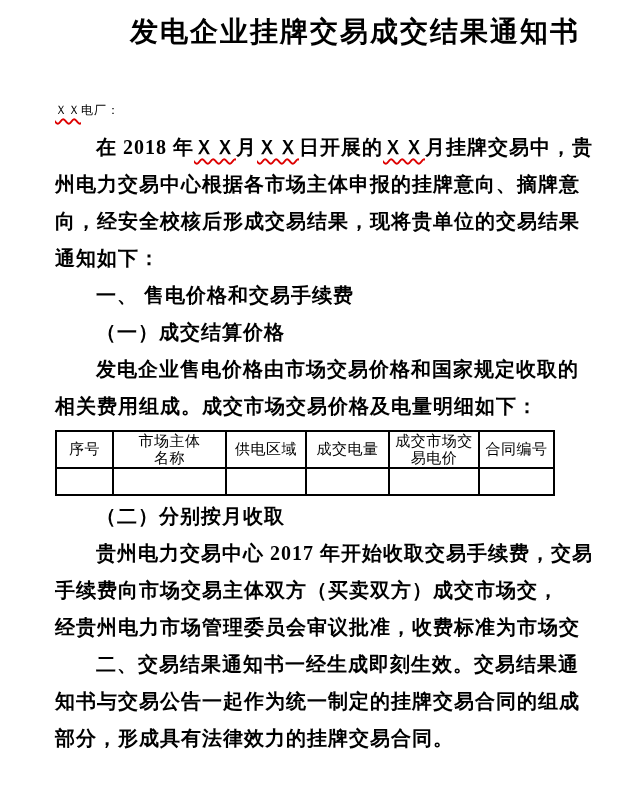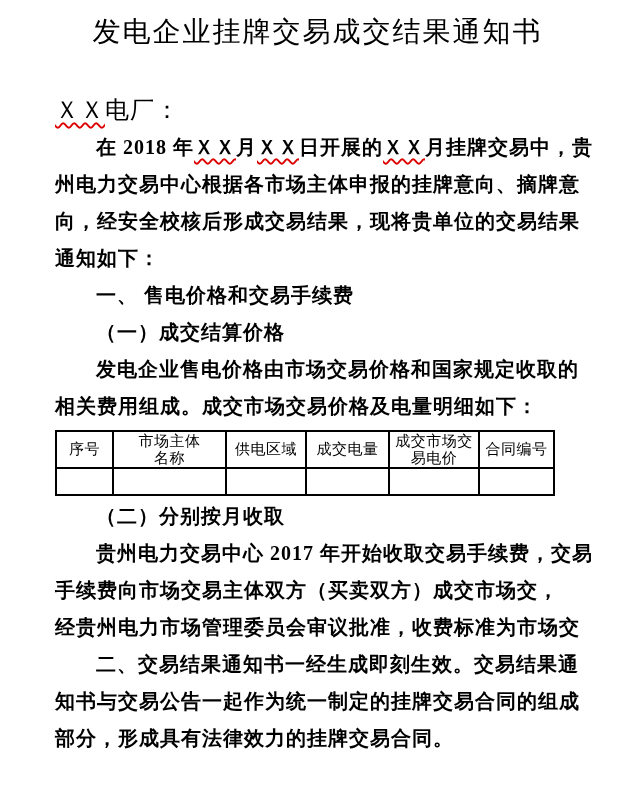--- a/index.html
+++ b/index.html
@@ -9,30 +9,30 @@
     color: #000000;
   }
   .page {
     position: relative;
     width: 636px;
     height: 812px;
     background: #ffffff;
     padding: 10px 56px 0 55px;
   }
   .doc-title {
-    text-align: center;
+    text-align: right;
     font-size: 28px;
-    font-weight: normal;
+    font-weight: bold;
     line-height: 44px;
     letter-spacing: 2px;
     white-space: nowrap;
   }
   .salutation {
     margin-top: 38px;
-    font-size: 24px;
+    font-size: 12px;
     line-height: 37px;
     letter-spacing: 1px;
   }
   .line {
     font-size: 20px;
     line-height: 37px;
     letter-spacing: 1px;
     white-space: nowrap;
     font-weight: bold;
   }

